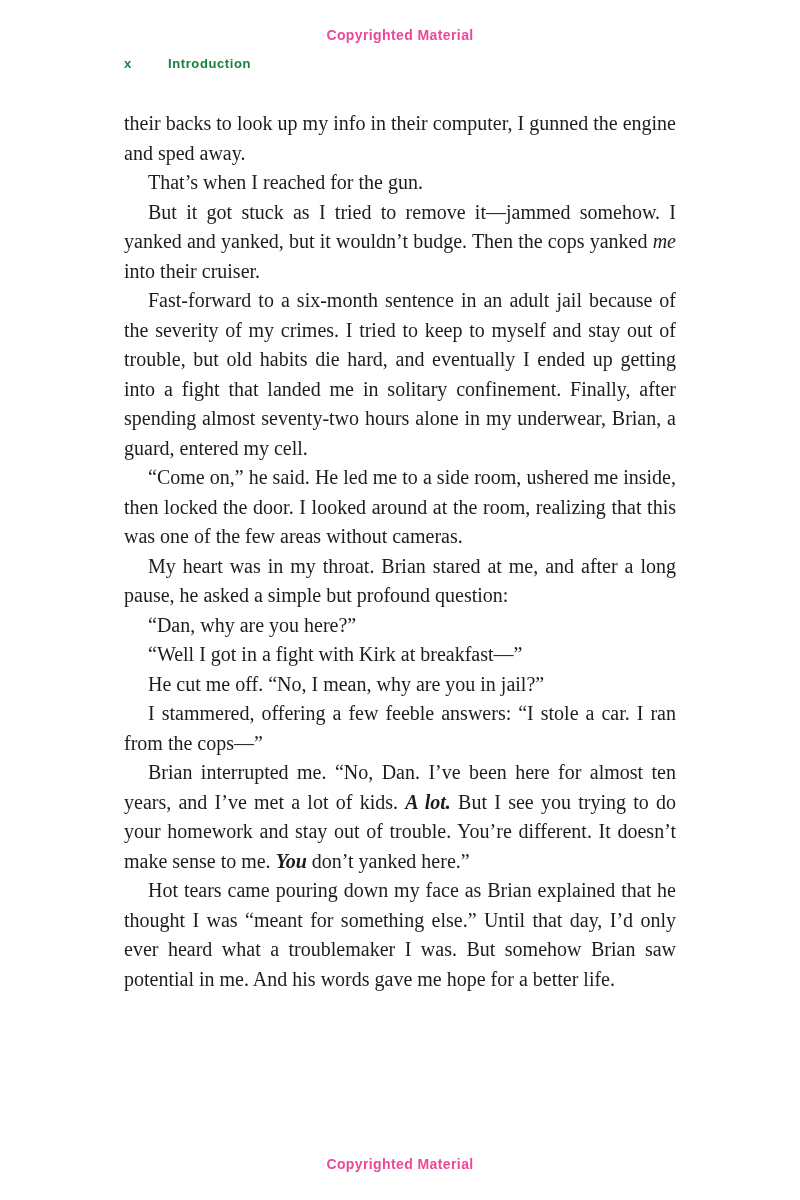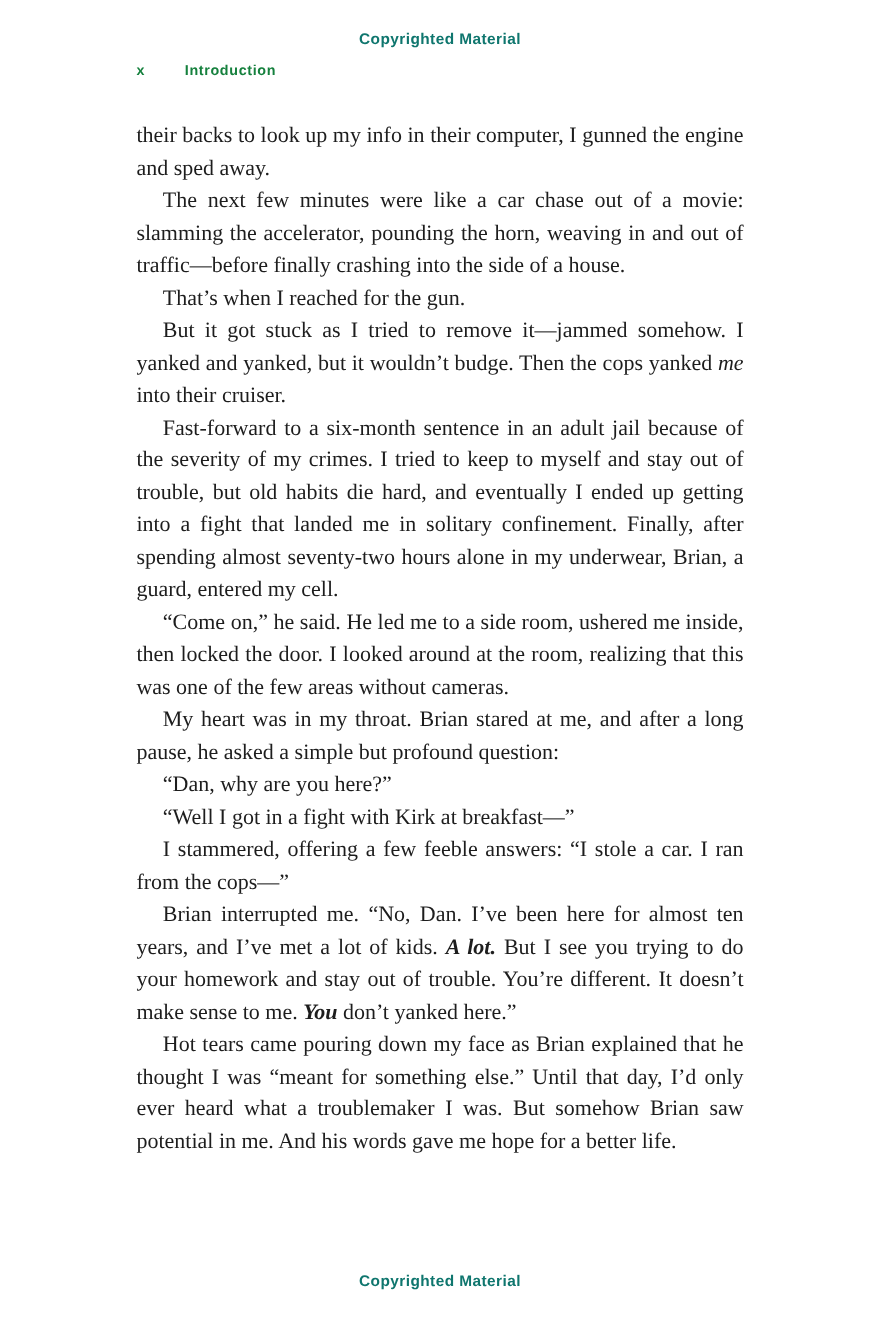--- a/index.html
+++ b/index.html
@@ -18,21 +18,21 @@
     }
     .copyright-notice {
       position: absolute;
       left: 0;
       right: 0;
       text-align: center;
       font-family: "Liberation Sans", sans-serif;
       font-size: 14px;
       font-weight: bold;
       letter-spacing: 0.4px;
-      color: #0f766e;
+      color: #ec4899;
     }
     .copyright-top { top: 27px; }
     .copyright-bottom { top: 1156px; }
     .running-header {
       position: absolute;
       top: 56px;
       left: 124px;
       right: 124px;
       font-family: "Liberation Sans", sans-serif;
       font-size: 13px;
@@ -65,28 +65,28 @@
 <div class="page">
 
   <div class="copyright-notice copyright-top">Copyrighted Material</div>
 
   <div class="running-header">
     <span class="page-num">x</span><span class="section-title">Introduction</span>
   </div>
 
   <div class="body-text">
       <p class="para"><span>their backs to look up my info in their computer, I gunned the engine and sped away.</span></p>
-      <p class="para indent"><span>The next few minutes were like a car chase out of a movie: slamming the accelerator, pounding the horn, weaving in and out of traffic—before finally crashing into the side of a house.</span></p>
       <p class="para indent"><span>That’s when I reached for the gun.</span></p>
       <p class="para indent"><span>But it got stuck as I tried to remove it—jammed somehow. I yanked and yanked, but it wouldn’t budge. Then the cops yanked </span><span class="italic">me</span><span> into their cruiser.</span></p>
       <p class="para indent"><span>Fast-forward to a six-month sentence in an adult jail because of the severity of my crimes. I tried to keep to myself and stay out of trouble, but old habits die hard, and eventually I ended up getting into a fight that landed me in solitary confinement. Finally, after spending almost seventy-two hours alone in my underwear, Brian, a guard, entered my cell.</span></p>
       <p class="para indent"><span>“Come on,” he said. He led me to a side room, ushered me inside, then locked the door. I looked around at the room, realizing that this was one of the few areas without cameras.</span></p>
       <p class="para indent"><span>My heart was in my throat. Brian stared at me, and after a long pause, he asked a simple but profound question:</span></p>
       <p class="para indent"><span>“Dan, why are you here?”</span></p>
       <p class="para indent"><span>“Well I got in a fight with Kirk at breakfast—”</span></p>
+      <p class="para indent"><span>He cut me off. “No, I mean, why are you in jail?”</span></p>
       <p class="para indent"><span>I stammered, offering a few feeble answers: “I stole a car. I ran from the cops—”</span></p>
       <p class="para indent"><span>Brian interrupted me. “No, Dan. I’ve been here for almost ten years, and I’ve met a lot of kids. </span><span class="bold-italic">A lot.</span><span> But I see you trying to do your homework and stay out of trouble. You’re different. It doesn’t make sense to me. </span><span class="bold-italic">You</span><span> don’t yanked here.”</span></p>
       <p class="para indent"><span>Hot tears came pouring down my face as Brian explained that he thought I was “meant for something else.” Until that day, I’d only ever heard what a troublemaker I was. But somehow Brian saw potential in me. And his words gave me hope for a better life.</span></p>
     </div>
 
   <div class="copyright-notice copyright-bottom">Copyrighted Material</div>
 
 </div>
 
 </body></html>

